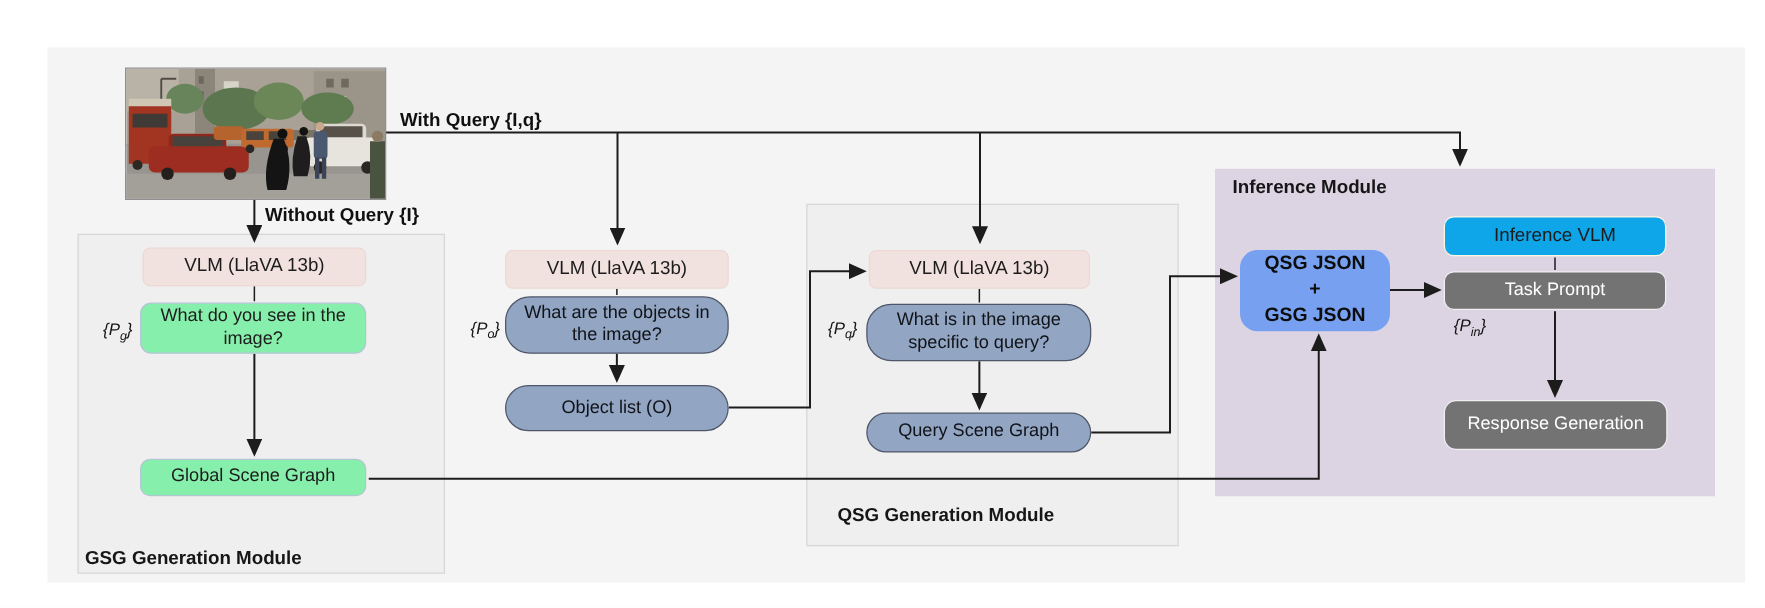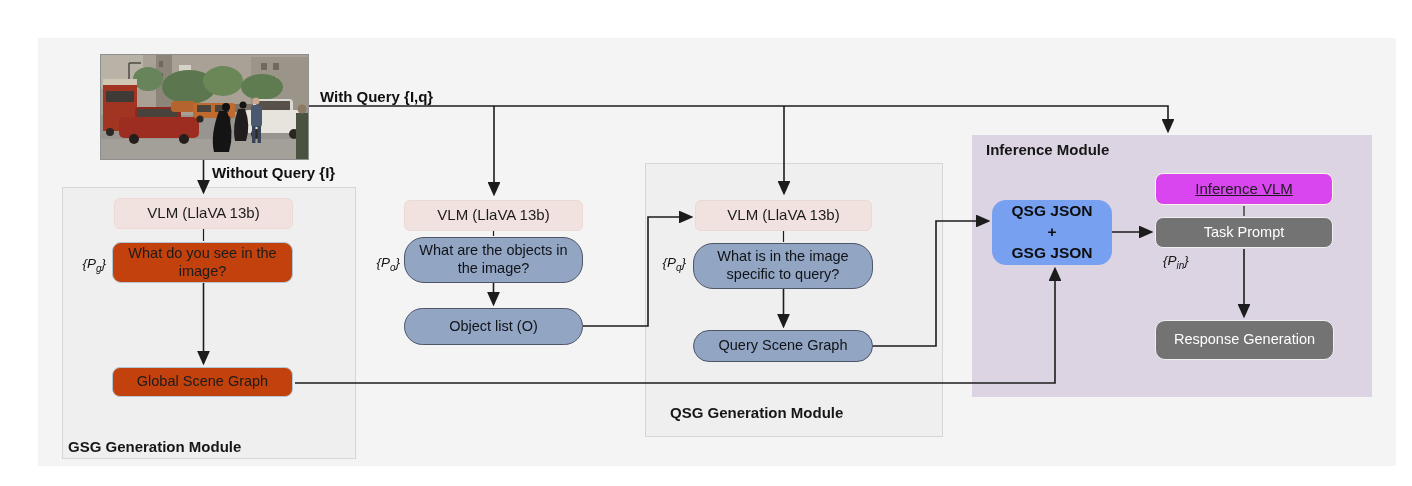--- a/index.html
+++ b/index.html
@@ -6,25 +6,25 @@
   #canvas{
     position:relative;width:1412px;height:486px;background:#ffffff;
     font-family:"Liberation Sans","DejaVu Sans",sans-serif;color:#1c1c1c;overflow:hidden;
   }
   .outer-bg{position:absolute;left:38px;top:38px;width:1358px;height:428px;background:#f5f4f4;}
   .module{position:absolute;background:#f0efef;border:1px solid #d8d6d5;}
   .module-title{position:absolute;font-size:15px;font-weight:bold;color:#161616;white-space:nowrap;}
   .box{position:absolute;display:flex;align-items:center;justify-content:center;text-align:center;
        box-sizing:border-box;line-height:1.22;}
   .pink{background:#f2e2df;border:1px solid #ecd8d4;border-radius:6px;font-size:15px;}
-  .lblue{background:#c2410c;border:1px solid #b3c6d3;border-radius:9px;font-size:14.5px;}
+  .lblue{background:#86efac;border:1px solid #b3c6d3;border-radius:9px;font-size:14.5px;}
   .steel{background:#92a5c3;border:1.5px solid #4e5668;border-radius:20px;font-size:14.5px;color:#101318;}
   .jsonblue{background:#77a1f0;border-radius:14px;font-size:15.5px;font-weight:600;color:#0d0d0d;
             flex-direction:column;line-height:1.35;}
-  .yellow{background:#d946ef;border:1.5px solid #fbf6e3;border-radius:8px;font-size:15px;text-decoration:underline;}
+  .yellow{background:#0ea5e9;border:1.5px solid #fbf6e3;border-radius:8px;font-size:15px;}
   .slate{background:#737373;border:1.5px solid #f2eff4;border-radius:8px;font-size:14.5px;color:#ffffff;}
   .inference-bg{position:absolute;left:972px;top:135px;width:400px;height:262px;background:#dcd4e2;}
   .edge-label{position:absolute;font-size:15px;font-weight:600;color:#101010;white-space:nowrap;}
   .tag{position:absolute;font-size:13.5px;font-weight:normal;font-style:italic;color:#141414;white-space:nowrap;}
   .tag sub{font-size:10px;}
   svg.wires{position:absolute;left:0;top:0;}
   .photo{position:absolute;left:100px;top:54px;width:207px;height:104px;border:1px solid #8f8f8f;}
 </style>
 </head>
 <body>

